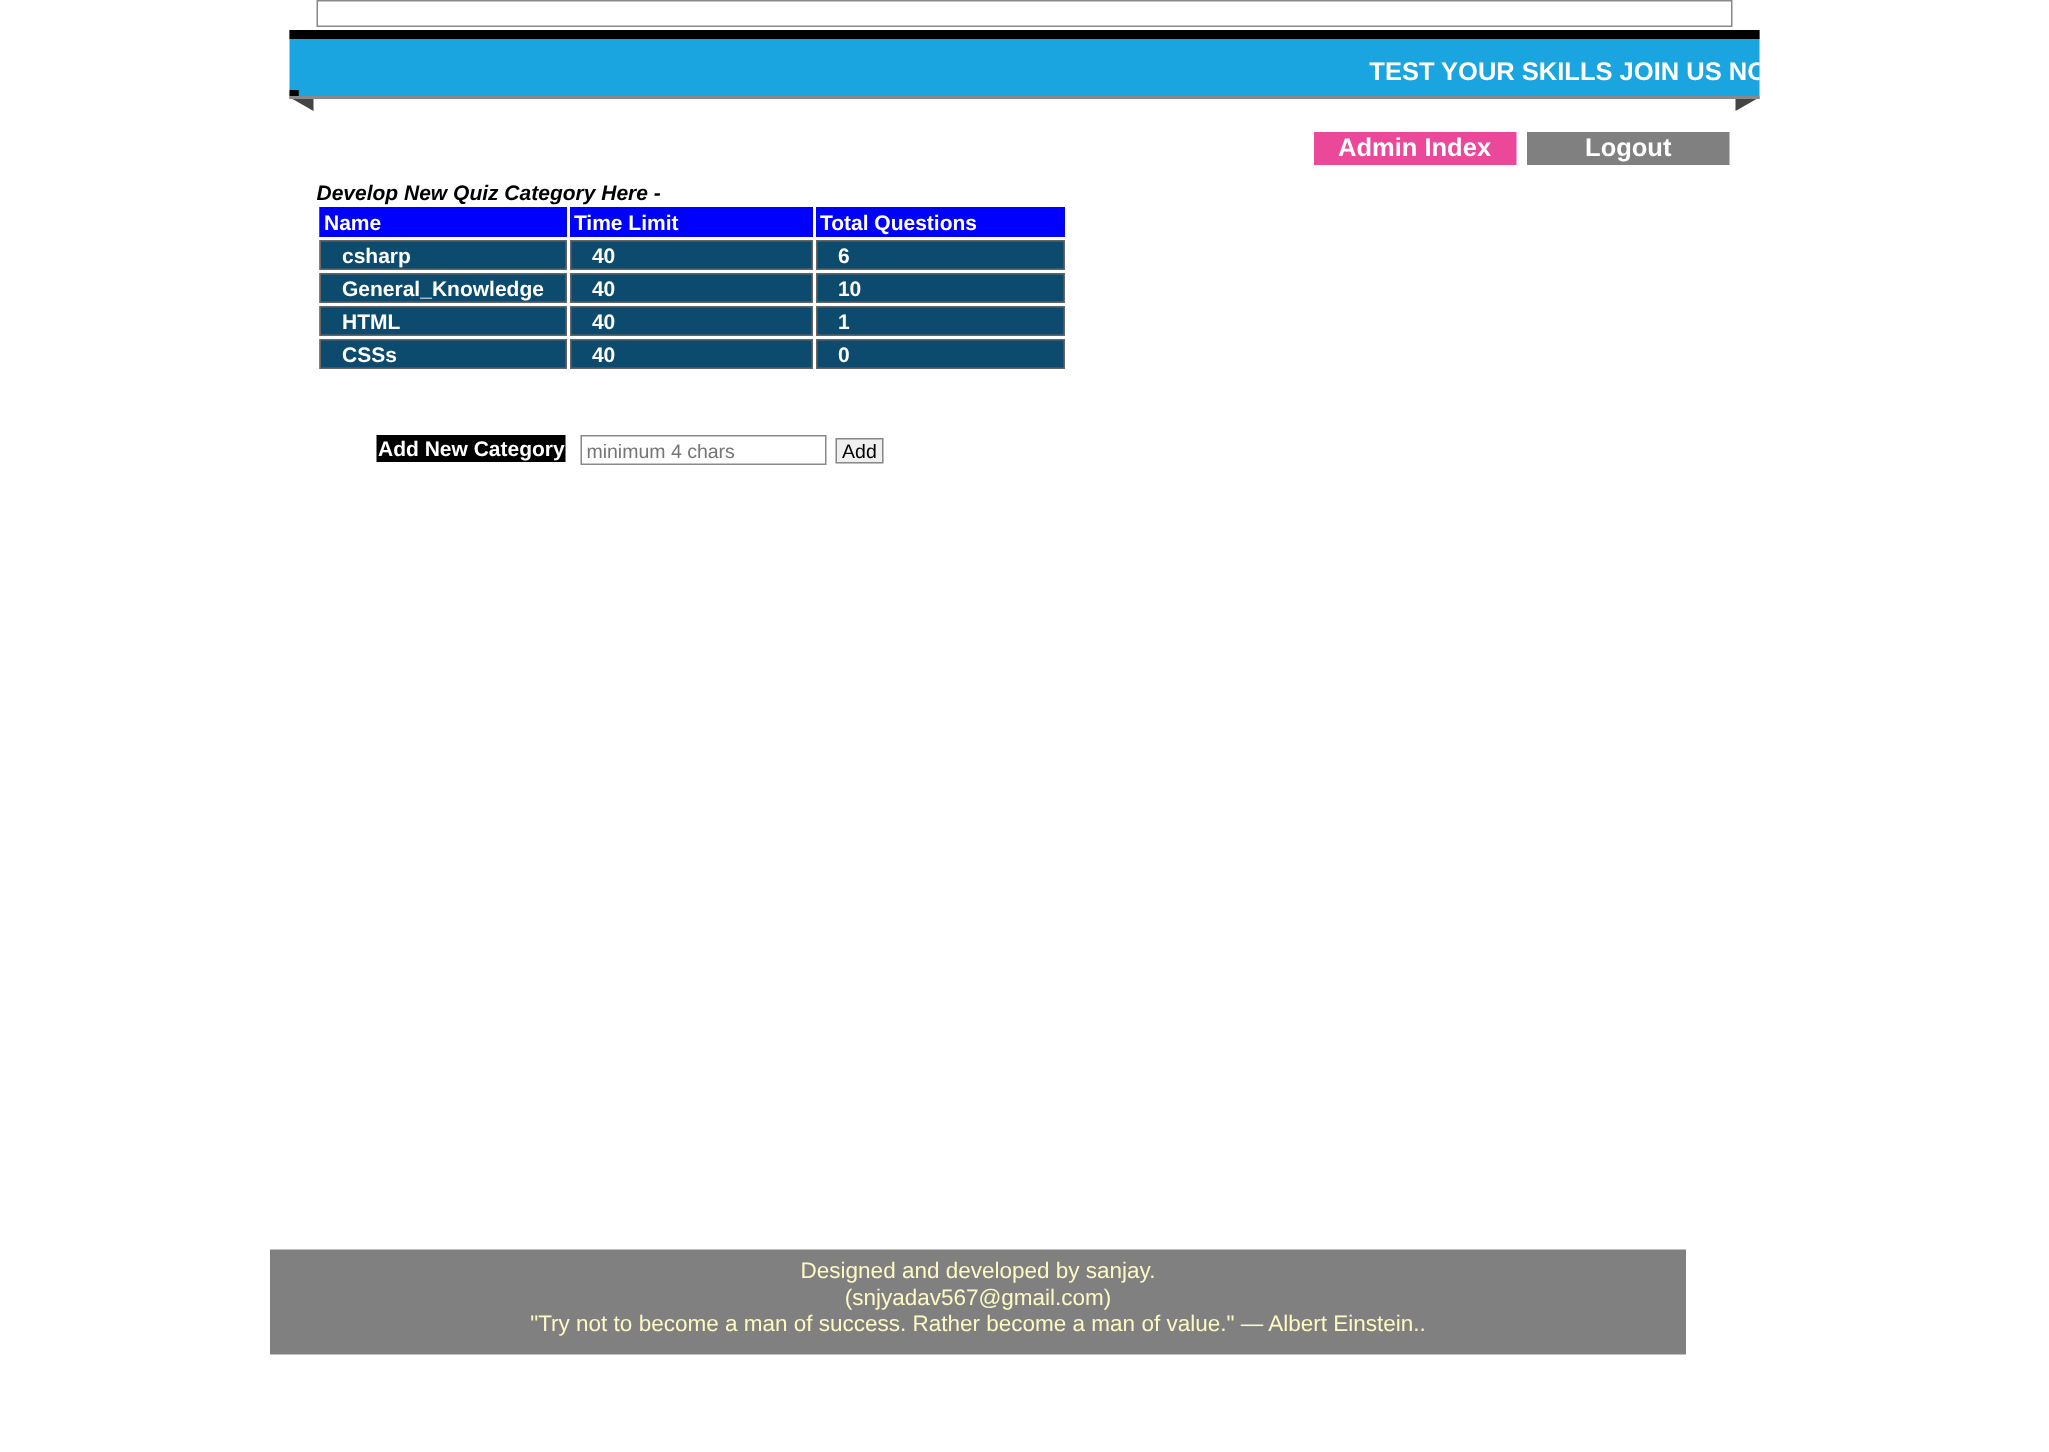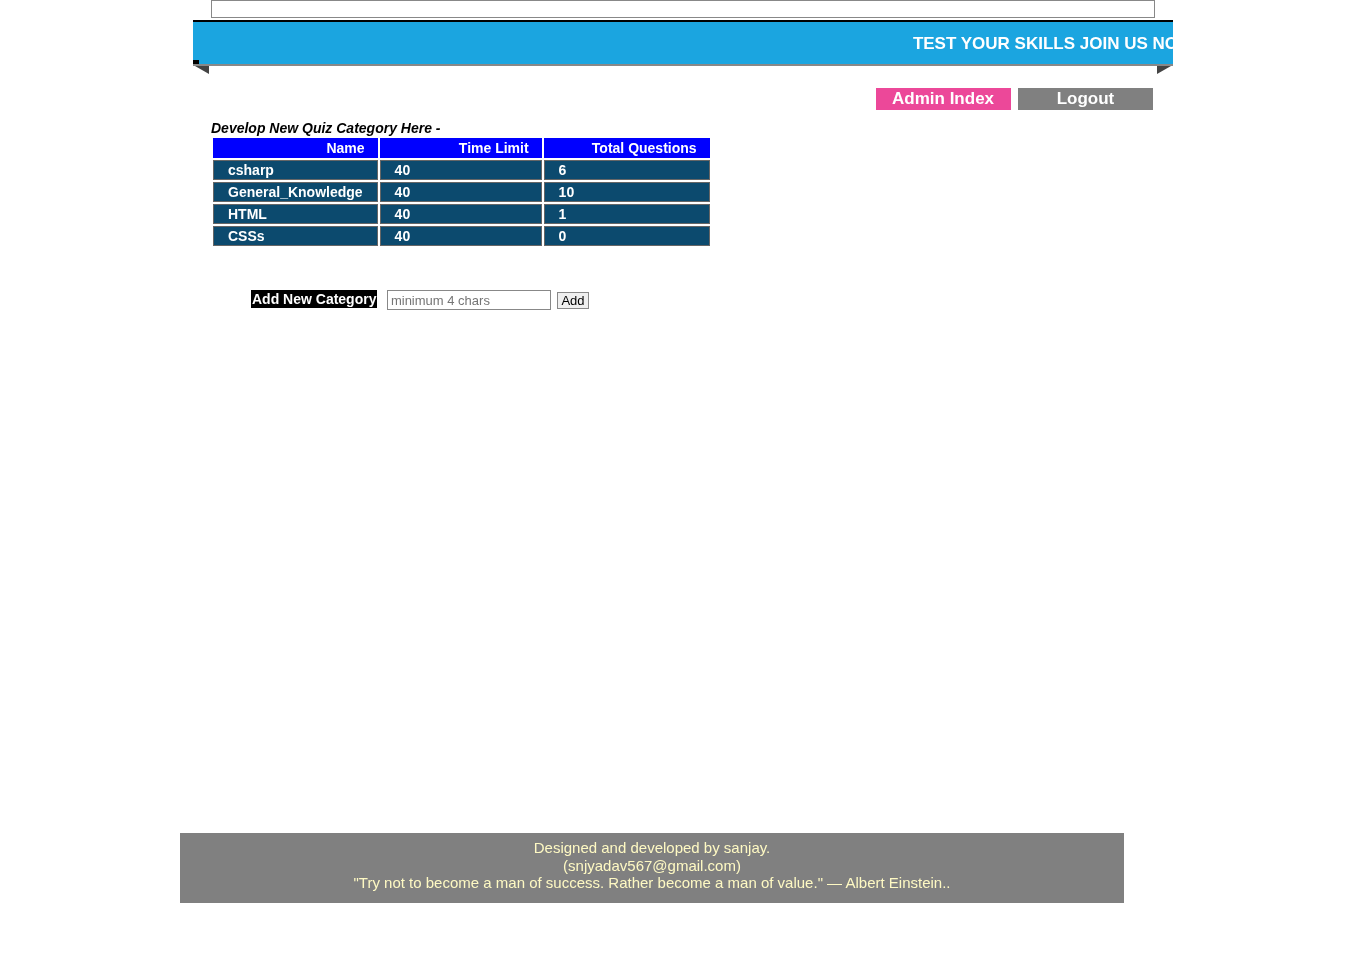--- a/index.html
+++ b/index.html
@@ -22,21 +22,21 @@
     .top-border-box {
       border: 1px solid #888;
       height: 18px;
       background: #fff;
     }
     .banner {
       position: relative;
       height: 46px;
       background: #1ba5e0;
       margin-top: 2px;
-      border-top: 2px solid #000000;
+      border-top: 6px solid #000000;
       border-bottom: 2px solid #888;
       overflow: hidden;
     }
     .banner::before,
     .banner::after {
       content: "";
       position: absolute;
       bottom: -2px;
       width: 0;
       height: 0;
@@ -79,22 +79,22 @@
     }
     .quiz-table {
       border-collapse: separate;
       border-spacing: 2px;
       background: #fff;
     }
     .quiz-table th {
       background: #0000ff;
       color: #fff;
       font-weight: bold;
-      text-align: right;
-      padding: 1px 12px;
+      text-align: left;
+      padding: 1px 2px;
       font-size: 14px;
       border: 1px solid #0000ff;
     }
     .quiz-table td {
       background: #0c4a6e;
       color: #fff;
       font-weight: bold;
       padding: 1px 14px;
       font-size: 14px;
       border: 1px solid #666;

